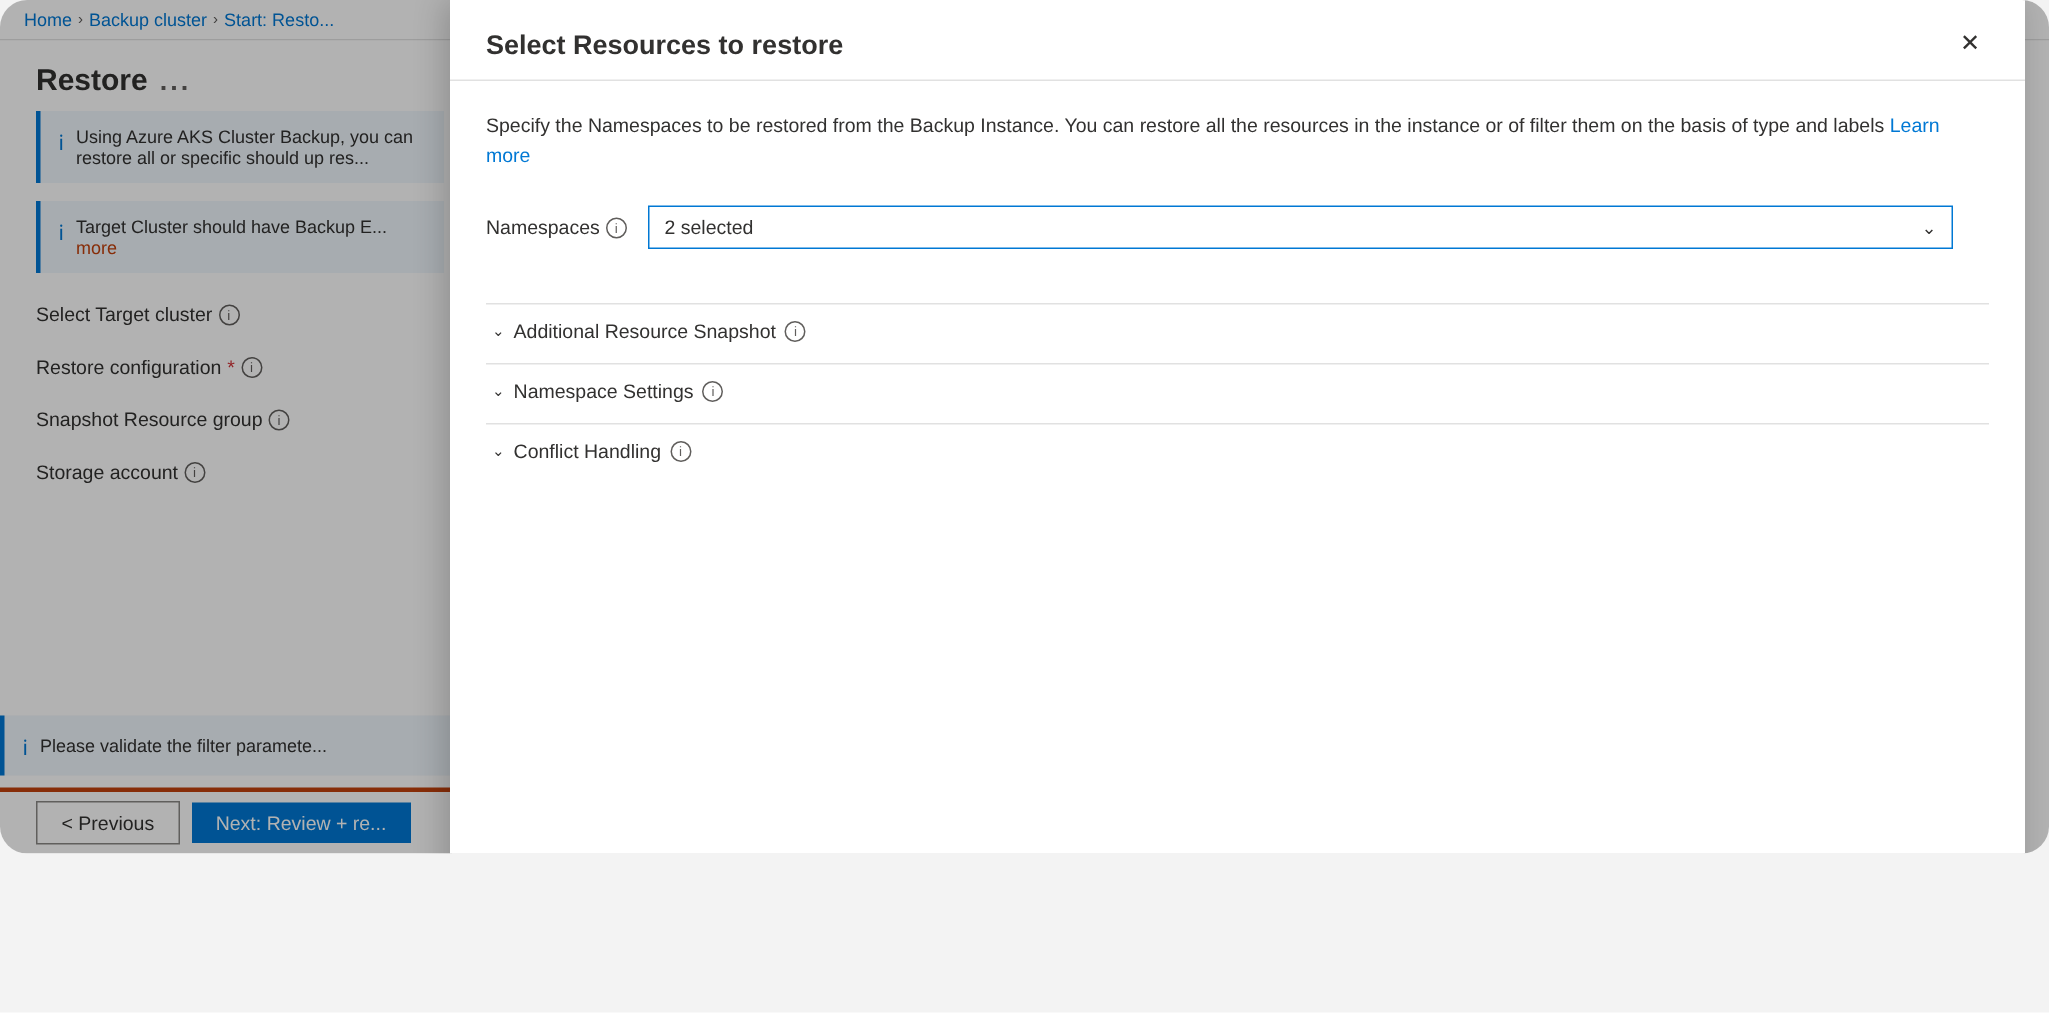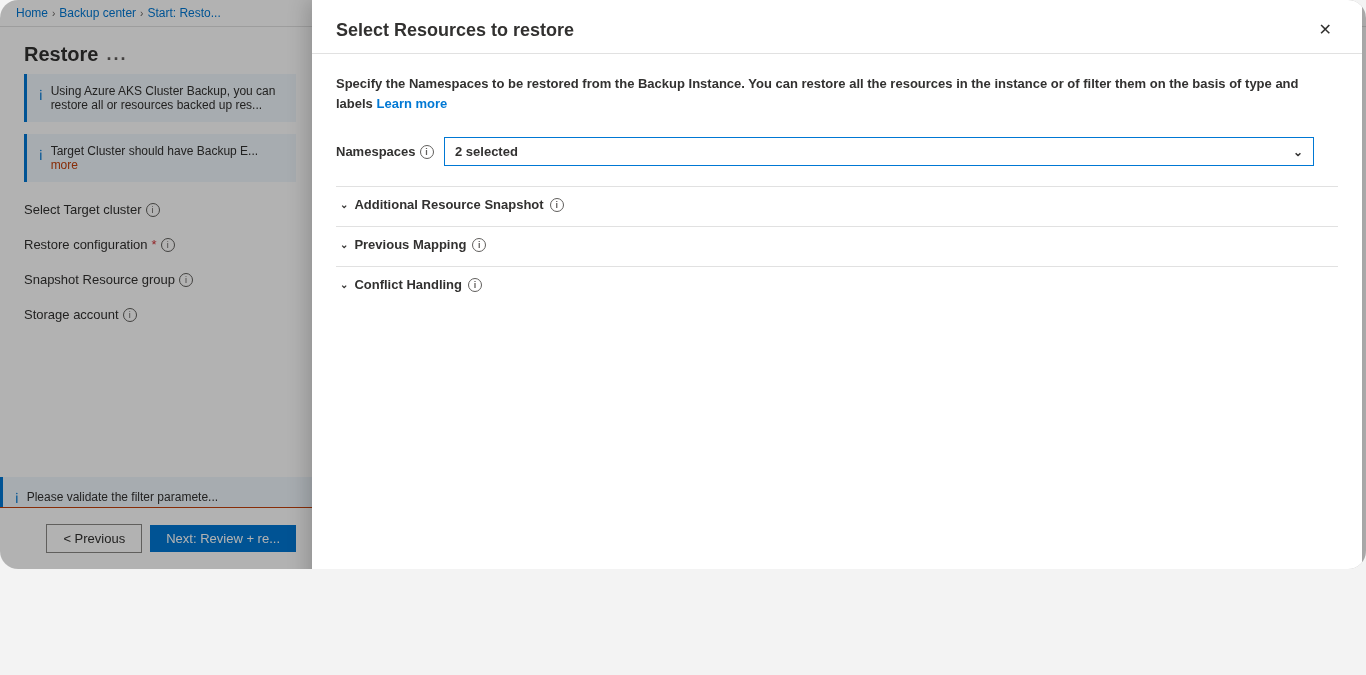--- a/index.html
+++ b/index.html
@@ -104,27 +104,26 @@
       font-size: 9px;
       cursor: pointer;
     }
 
     
     .bottom-bar {
       position: absolute;
       bottom: 0;
       left: 0;
       width: 320px;
-      padding: 16px 24px;
-      background: #fff;
-      border-top: 1px solid #c2410c;
-      display: flex;
-      gap: 8px;
-      align-items: center;
-      justify-content: flex-end;
+      padding: 6px 24px;
+      background: #fff;
+      border-top: 3px solid #c2410c;
+      display: flex;
+      gap: 8px;
+      align-items: center;
     }
     .btn-prev {
       border: 1px solid #8a8886;
       background: #fff;
       color: #323130;
       padding: 6px 16px;
       font-size: 13px;
       cursor: pointer;
     }
     .btn-next {
@@ -157,21 +156,21 @@
       left: 0;
       width: 100%;
       height: 100%;
       background: rgba(0,0,0,0.3);
       z-index: 100;
     }
 
     .modal {
       position: absolute;
       top: 0;
-      right: 4px;
+      right: 16px;
       width: 1050px;
       height: 675px;
       background: #fff;
       z-index: 200;
       display: flex;
       flex-direction: column;
       box-shadow: -4px 0 20px rgba(0,0,0,0.2);
     }
 
     .modal-header {
@@ -193,37 +192,36 @@
       cursor: pointer;
       color: #323130;
       padding: 2px 6px;
       line-height: 1;
     }
 
     .modal-body {
       flex: 1;
       padding: 20px 24px;
       overflow-y: auto;
-      font-weight: bold;
     }
 
     .modal-description {
       font-size: 13px;
       color: #323130;
       line-height: 1.5;
       margin-bottom: 24px;
       max-width: 980px;
     }
     .modal-description a { color: #0078d4; text-decoration: none; }
 
     .namespace-row {
       display: flex;
       align-items: center;
       gap: 8px;
-      margin-bottom: 20px;
+      margin-bottom: 36px;
     }
     .namespace-label {
       font-size: 13px;
       color: #323130;
       white-space: nowrap;
       display: flex;
       align-items: center;
       gap: 4px;
       min-width: 100px;
     }
@@ -279,37 +277,37 @@
     }
   </style>
 </head>
 <body>
 
 <div class="main-page">
 
   <div class="breadcrumb">
     <a>Home</a>
     <span class="sep">›</span>
-    <a>Backup center</a>
+    <a>Backup cluster</a>
     <span class="sep">›</span>
     <a>Start: Resto...</a>
   </div>
 
   <div class="page-title-area">
     <div class="page-title">
       <span>Restore</span>
       <span class="title-ellipsis">...</span>
     </div>
   </div>
 
   <div class="left-panel">
 
     <div class="info-box">
       <span class="info-icon">ℹ</span>
-      <span>Using Azure AKS Cluster Backup, you can restore all or resources backed up res...</span>
+      <span>Using Azure AKS Cluster Backup, you can restore all or specific should up res...</span>
     </div>
 
     <div class="info-box">
       <span class="info-icon">ℹ</span>
       <span>
         <span>Target Cluster should have Backup E...</span>
         <a>more</a>
       </span>
     </div>
 
@@ -385,21 +383,21 @@
         <div class="accordion-header">
           <span class="accordion-chevron">⌄</span>
           <span>Additional Resource Snapshot</span>
           <span class="info-circle">i</span>
         </div>
       </div>
 
       <div class="accordion-section">
         <div class="accordion-header">
           <span class="accordion-chevron">⌄</span>
-          <span>Previous Mapping</span>
+          <span>Namespace Settings</span>
           <span class="info-circle">i</span>
         </div>
       </div>
 
       <div class="accordion-section">
         <div class="accordion-header">
           <span class="accordion-chevron">⌄</span>
           <span>Conflict Handling</span>
           <span class="info-circle">i</span>
         </div>

